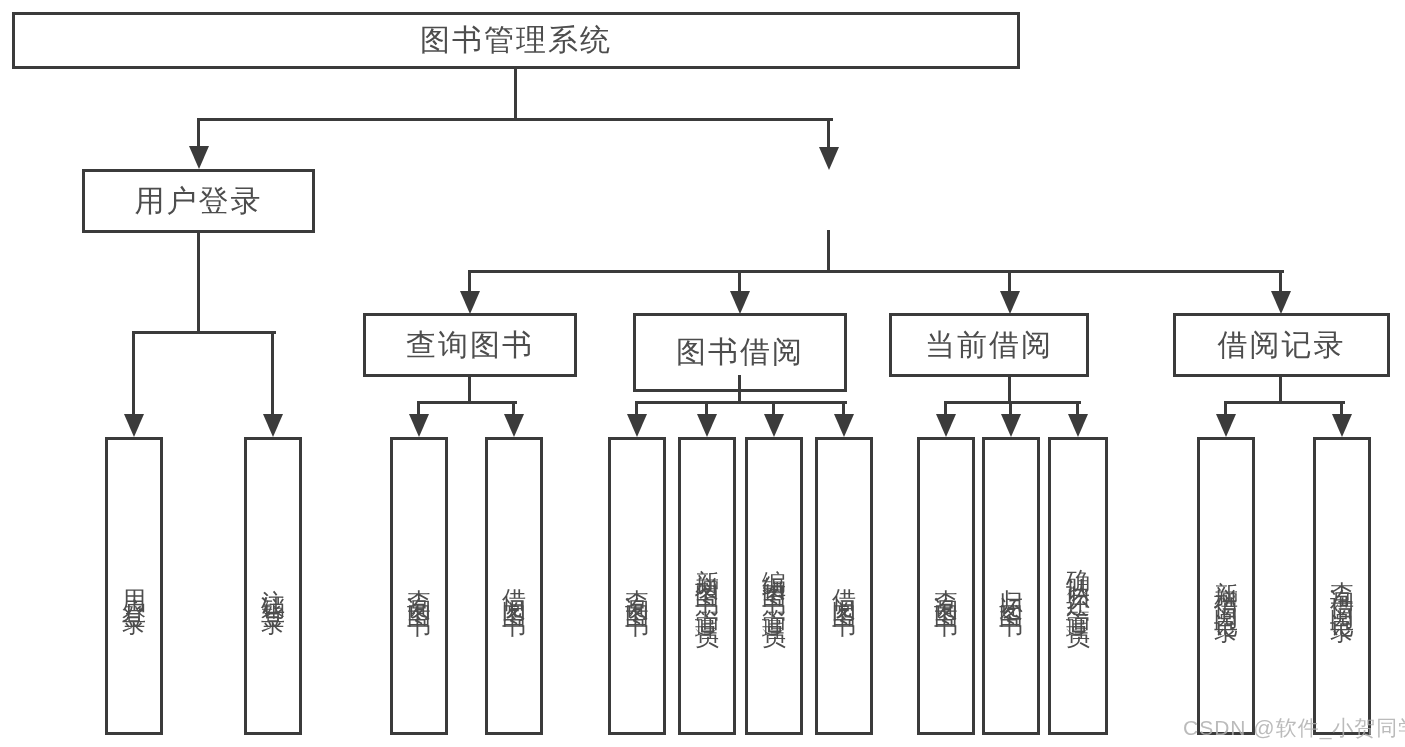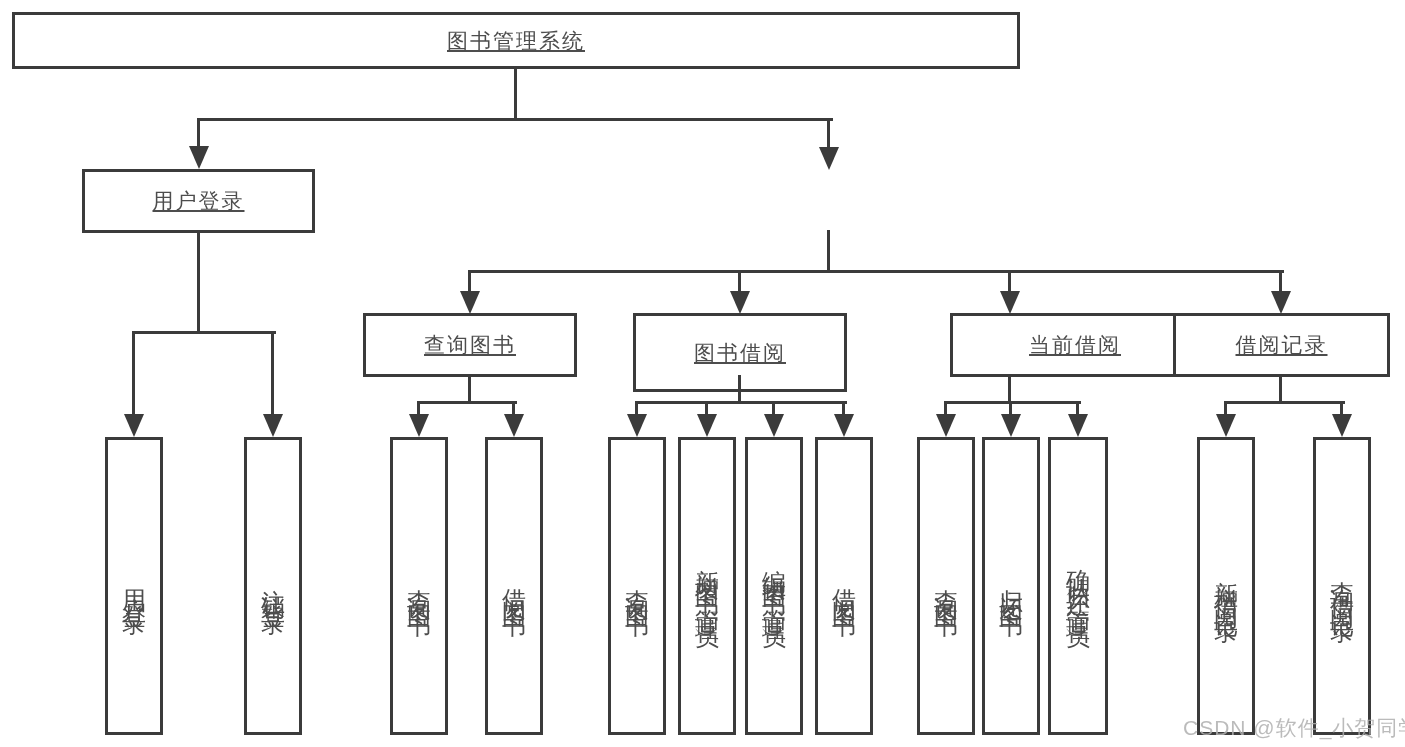--- a/index.html
+++ b/index.html
@@ -4,21 +4,21 @@
 <style>
   html,body{margin:0;padding:0;background:#ffffff;}
   .canvas{
     position:relative;width:1405px;height:747px;background:#ffffff;overflow:hidden;
     font-family:"Liberation Sans",sans-serif;
   }
   .node{
     position:absolute;box-sizing:border-box;border:3px solid #3b3b3b;background:#ffffff;
     display:flex;align-items:center;justify-content:center;color:#4d4d4d;
   }
-  .node.h{font-size:21px;letter-spacing:2px;white-space:nowrap;text-decoration:underline;}
+  .node.h{font-size:30px;letter-spacing:2px;white-space:nowrap;}
   .node.v{
     writing-mode:vertical-rl;text-orientation:mixed;
     font-size:24px;letter-spacing:8px;line-height:1;
   }
   .vline,.hline{position:absolute;background:#3b3b3b;}
   .vline{width:3px;}
   .hline{height:3px;}
   .arrow{
     position:absolute;width:0;height:0;
     border-left:10px solid transparent;border-right:10px solid transparent;
@@ -36,21 +36,21 @@
 
   <div class="node h" style="left:12px;top:12px;width:1008px;height:57px;">图书管理系统</div>
 
   <div class="node h" style="left:82px;top:169px;width:233px;height:64px;">用户登录</div>
 
 
   <div class="node h" style="left:363px;top:313px;width:214px;height:64px;">查询图书</div>
 
   <div class="node h" style="left:633px;top:313px;width:214px;height:79px;">图书借阅</div>
 
-  <div class="node h" style="left:950px;top:313px;width:250px;height:64px;">当前借阅</div>
+  <div class="node h" style="left:889px;top:313px;width:200px;height:64px;">当前借阅</div>
 
   <div class="node h" style="left:1173px;top:313px;width:217px;height:64px;">借阅记录</div>
 
   <div class="node v" style="left:105px;top:437px;width:58px;height:298px;">用户登录</div>
   <div class="node v" style="left:244px;top:437px;width:58px;height:298px;">注销登录</div>
 
   <div class="node v" style="left:390px;top:437px;width:58px;height:298px;">查询图书</div>
   <div class="node v" style="left:485px;top:437px;width:58px;height:298px;">借阅图书</div>
 
   <div class="node v" style="left:608px;top:437px;width:58px;height:298px;">查询图书</div>

